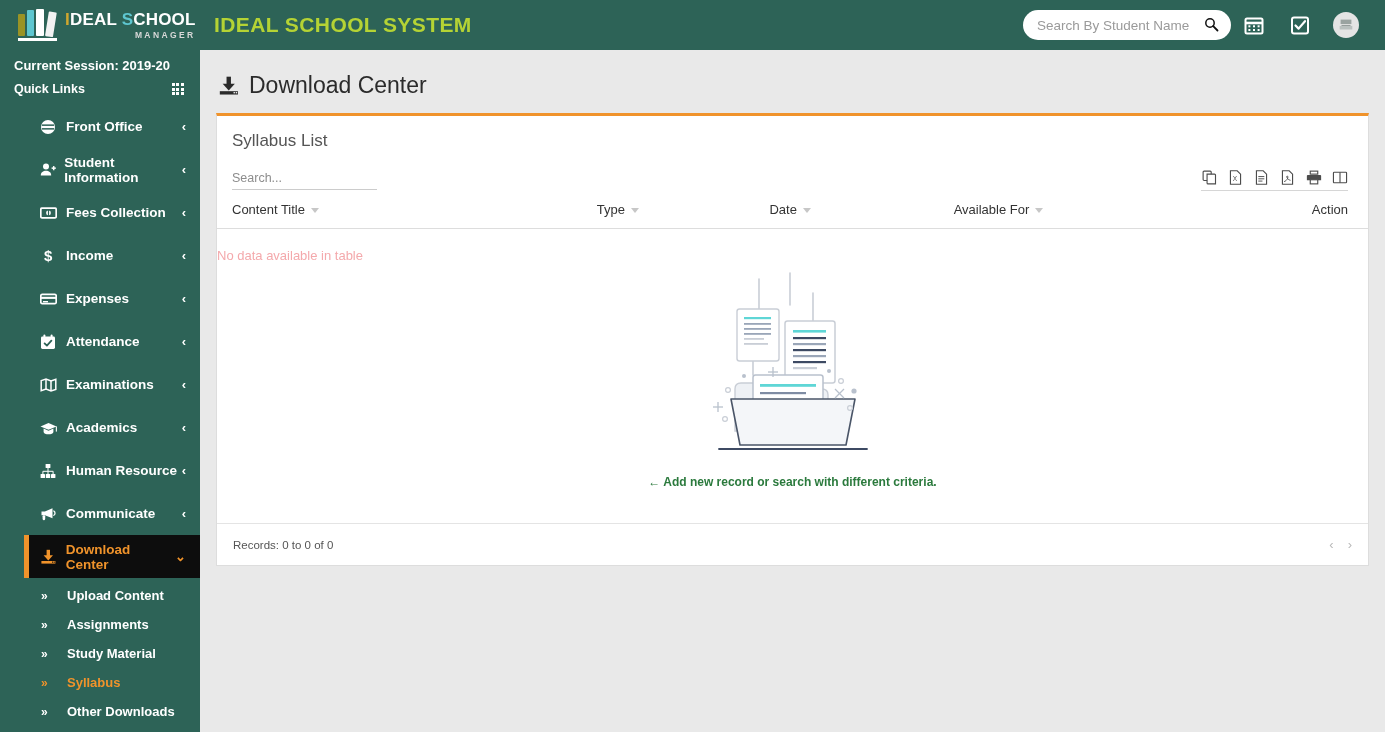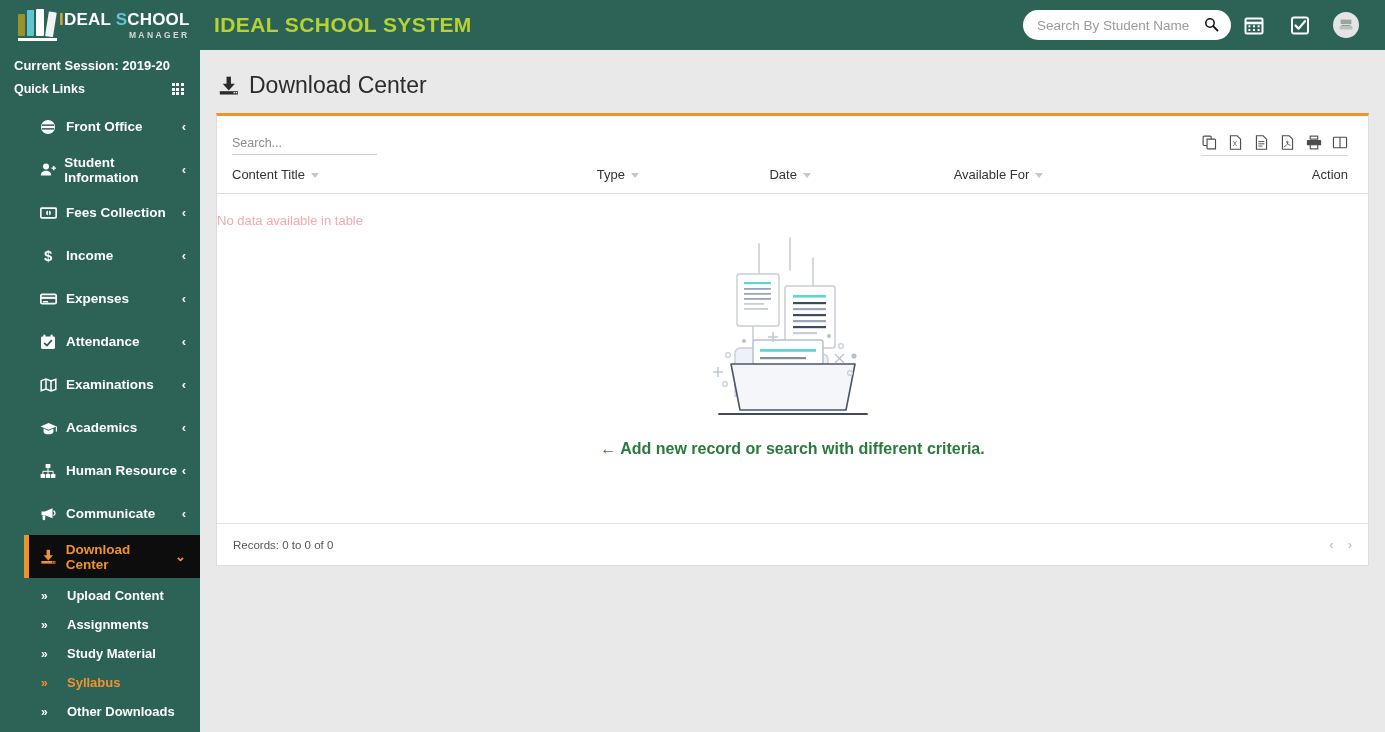--- a/index.html
+++ b/index.html
@@ -13,21 +13,21 @@
   
   .topbar {
     position: absolute; top: 0; left: 0;
     width: 1385px; height: 50px;
     background: #2d6357;
     display: flex; align-items: center;
     z-index: 30;
   }
   .brand {
     width: 200px; height: 50px;
-    display: flex; align-items: center; gap: 1px;
+    display: flex; align-items: center; gap: 7px;
     padding-left: 18px;
     background: #2d6357;
   }
   .brand-books { position: relative; width: 40px; height: 32px; }
   .bk { position: absolute; bottom: 5px; border-radius: 1px; }
   .bk1 { left: 0;  width: 7px; height: 22px; background: #9a9325; }
   .bk2 { left: 9px; width: 7px; height: 26px; background: #5ec6d0; }
   .bk3 { left: 18px; width: 8px; height: 27px; background: #ffffff; }
   .bk4 { left: 27px; width: 8px; height: 25px; background: #f2f2f2;
          transform: rotate(9deg); transform-origin: bottom left; }
@@ -202,21 +202,21 @@
   }
   .th-pad-l { padding-left: 15px !important; }
   .th-right { text-align: right !important; padding-right: 20px !important; }
   .empty-msg {
     text-align: left; color: #f4a9ac;
     font-size: 13px; padding-top: 19px;
   }
   .illus { display: flex; justify-content: center; margin-top: 8px; }
   .addnew {
     text-align: center; color: #2b7a3d;
-    font-size: 16px; font-weight: bold; margin-top: 14px;
+    font-size: 12px; font-weight: bold; margin-top: 14px;
   }
   .panel-foot {
     position: absolute; left: 0; right: 0; bottom: 0;
     height: 42px; border-top: 1px solid #e4e4e4;
     display: flex; align-items: center;
     padding: 0 16px 0 16px;
   }
   .rec-text { font-size: 11.5px; color: #555; }
   .pager { margin-left: auto; display: flex; gap: 14px; }
   .pager span {
@@ -485,20 +485,21 @@
       <rect x="6.6" y="0.8" width="3.4" height="6.2"></rect>
       <path d="M3.6 6.2 H13 L8.3 11.4 Z"></path>
       <path d="M1.4 12 H15.4 v2.6 H1.4 Z"></path>
       <rect x="12" y="12.6" width="1.1" height="1.1" fill="#e9e9e9"></rect>
       <rect x="13.7" y="12.6" width="1.1" height="1.1" fill="#e9e9e9"></rect>
     </svg>
     <span>Download Center</span>
   </div>
 
   <div class="panel">
+    <div class="panel-head">Syllabus List</div>
 
     <div class="table-tools">
       <input class="dt-search" type="text" placeholder="Search..." style="">
 
       <div class="export-btns">
         <span class="exp-btn">
           <svg width="15" height="15" viewBox="0 0 16 16" fill="none" stroke="#4c4c4c" stroke-width="1.2">
             <rect x="1.2" y="1.2" width="8.6" height="10" rx="1"></rect>
             <path d="M5.4 4.4 h8 a1 1 0 0 1 1 1 v9.4 h-8 a1 1 0 0 1 -1 -1 Z" fill="#fff"></path>
           </svg>

